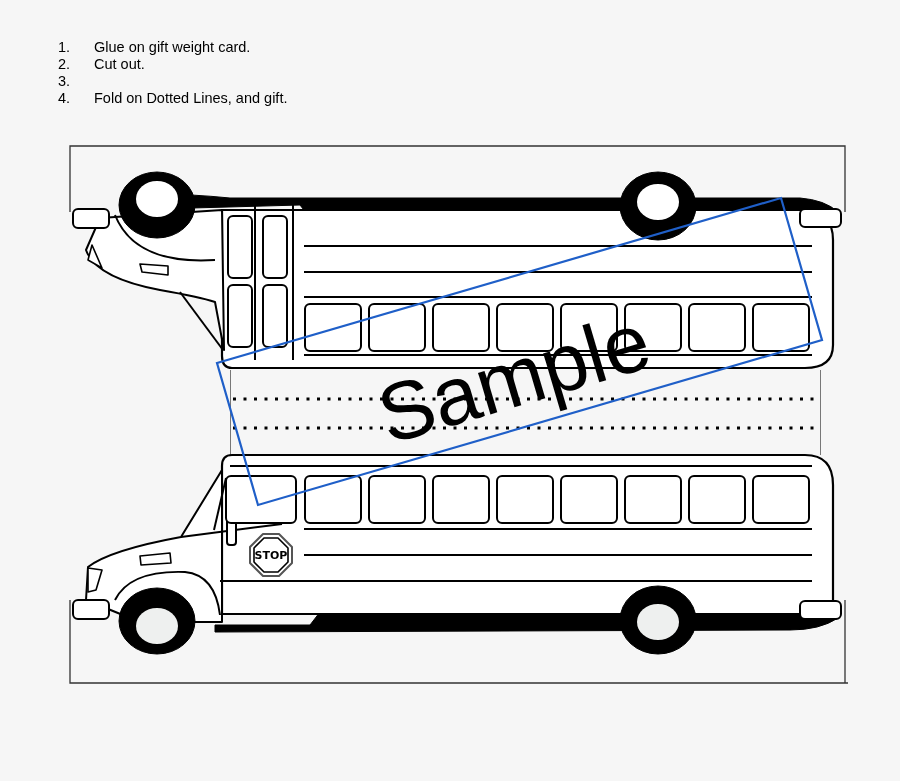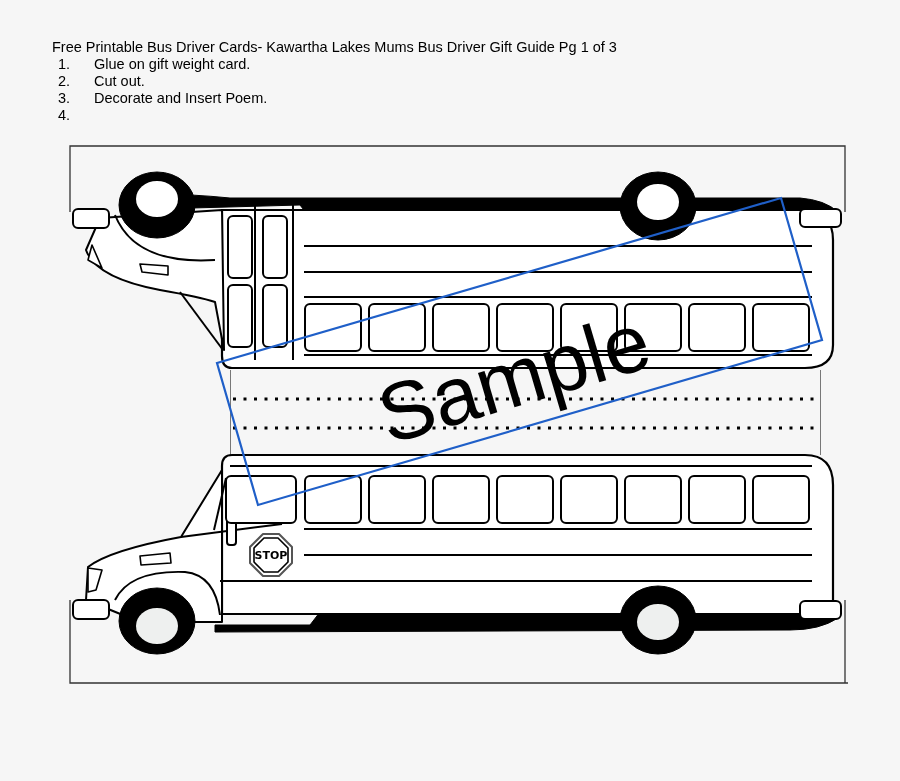--- a/index.html
+++ b/index.html
@@ -14,36 +14,35 @@
   .steps li { display: flex; white-space: nowrap; }
   .steps .num { width: 42px; padding-left: 6px; box-sizing: border-box; }
   svg.art { position: absolute; left: 0; top: 0; }
   .watermark-text { font-family: "Liberation Sans", sans-serif; font-size: 82px; }
   .stop-text { font-family: "DejaVu Sans", sans-serif; font-weight: bold; font-size: 11px; }
 </style>
 </head>
 <body>
 
 <div class="header">
-  <p class="title">Free Printable Bus Driver Cards- Kawartha Lakes Mums Bus Driver Gift Guide Pg 1 of 3</p>
   <ol class="steps">
     <li>
         <span class="num">1.</span>
         <span>Glue on gift weight card.</span>
       </li>
     <li>
         <span class="num">2.</span>
         <span>Cut out.</span>
       </li>
     <li>
         <span class="num">3.</span>
-        <span>Decorate  and  Insert Poem.</span>
       </li>
     <li>
         <span class="num">4.</span>
+        <span>Fold on Dotted Lines, and gift.</span>
       </li>
   </ol>
 </div>
 
 <svg class="art" width="900" height="781" viewBox="0 0 900 781">
 
   <g fill="none" stroke="#333" stroke-width="1.3">
     <polyline points="70,212 70,146 845,146 845,212"></polyline>
     <polyline points="70,600 70,683 848,683"></polyline>
     <line x1="845" y1="600" x2="845" y2="683"></line>

